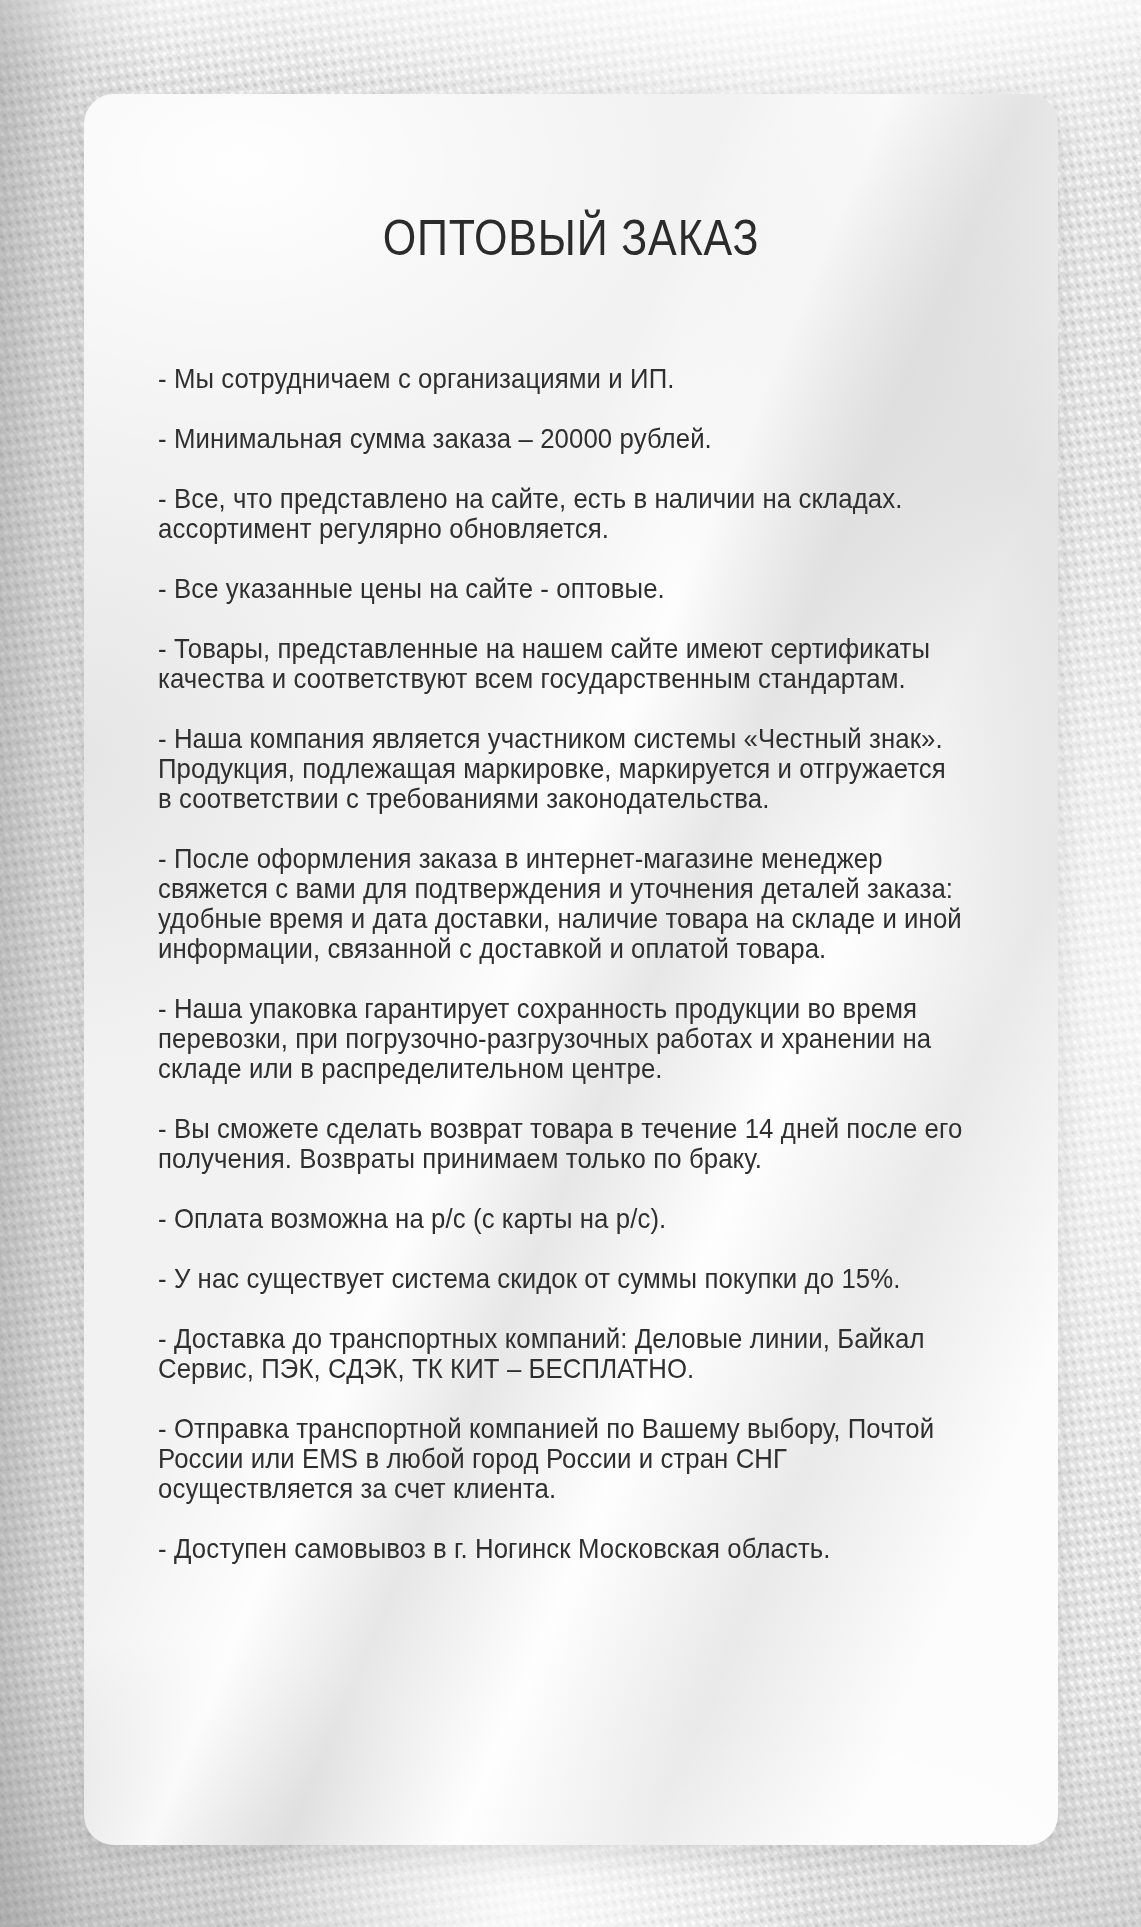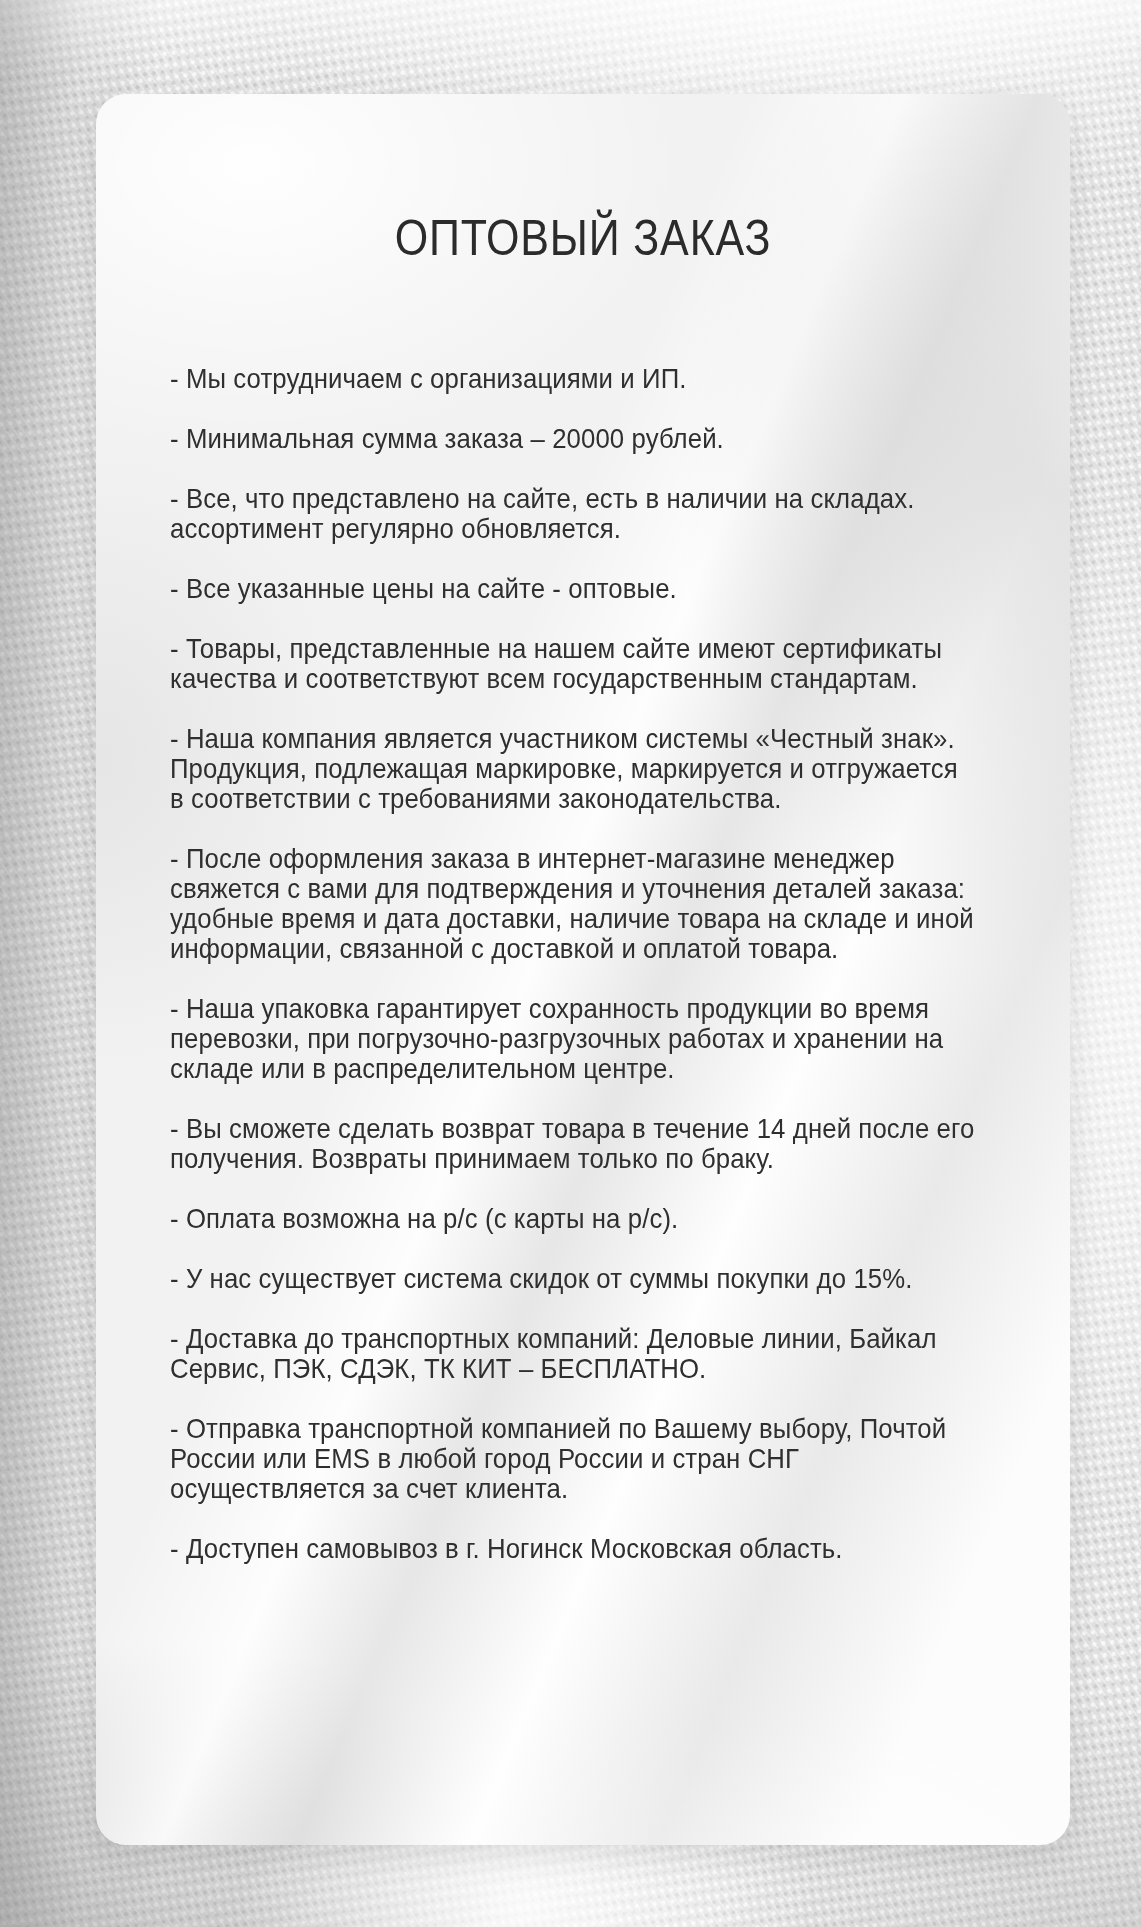--- a/index.html
+++ b/index.html
@@ -42,21 +42,21 @@
       linear-gradient(90deg, rgba(120,120,120,0.38), rgba(120,120,120,0.10) 7%, rgba(120,120,120,0) 14%),
       radial-gradient(ellipse 620px 900px at 106% 52%, rgba(255,255,255,0.80), rgba(255,255,255,0) 60%),
       radial-gradient(ellipse 520px 420px at 46% 99%, rgba(255,255,255,0.85), rgba(255,255,255,0) 55%),
       radial-gradient(ellipse 900px 640px at 8% 106%, rgba(130,130,130,0.40), rgba(130,130,130,0) 60%),
       radial-gradient(ellipse 800px 500px at 100% 102%, rgba(150,150,150,0.30), rgba(150,150,150,0) 55%),
       linear-gradient(180deg, rgba(255,255,255,0.55), rgba(255,255,255,0) 4%);
   }
   
   .card {
     position: absolute;
-    left: 96px;
+    left: 84px;
     top: 94px;
     width: 974px;
     height: 1751px;
     border-radius: 30px;
     background-color: #f2f2f2;
     background-image:
       radial-gradient(ellipse 620px 420px at 16% 4%, rgba(255,255,255,0.95), rgba(255,255,255,0) 70%),
       radial-gradient(ellipse 560px 760px at 97% 22%, rgba(205,205,205,0.55), rgba(205,205,205,0) 65%),
       radial-gradient(ellipse 420px 520px at 0% 38%, rgba(214,214,214,0.45), rgba(214,214,214,0) 60%),
       linear-gradient(113deg, rgba(255,255,255,0) 38%, rgba(255,255,255,0.85) 47%, rgba(221,221,221,0.55) 55%, rgba(255,255,255,0.90) 65%, rgba(226,226,226,0.55) 76%, rgba(255,255,255,0.80) 88%),

